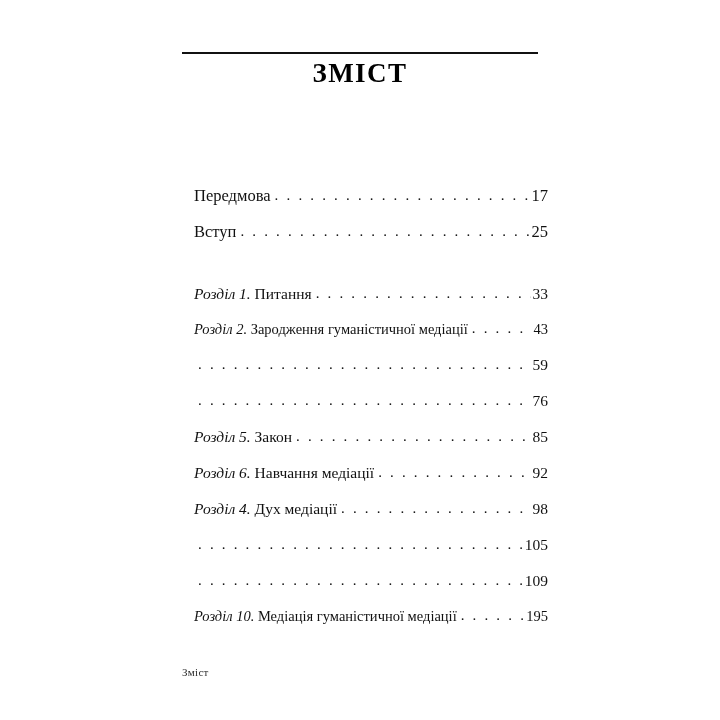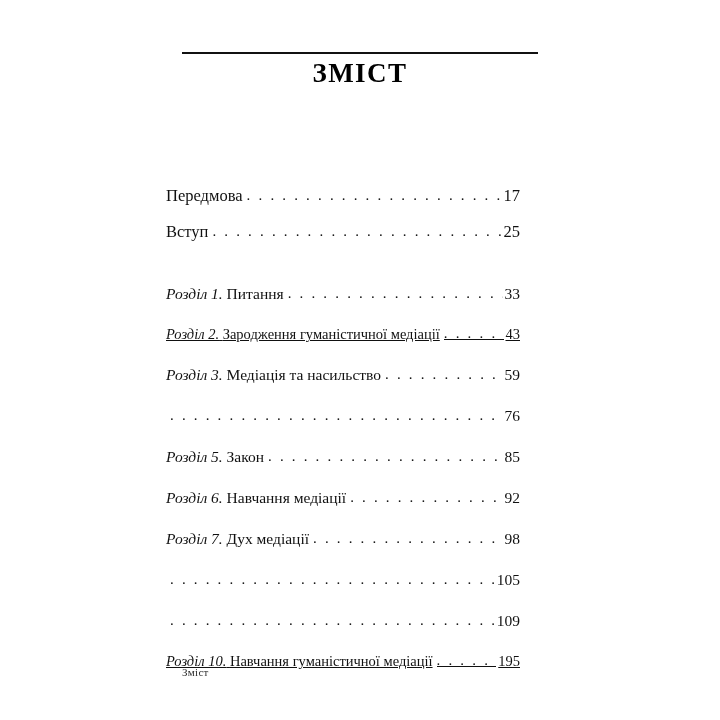--- a/index.html
+++ b/index.html
@@ -34,21 +34,21 @@
     width: 356px;
     text-align: center;
     font-size: 27px;
     font-weight: bold;
     letter-spacing: 1.5px;
     color: #000000;
   }
   .toc {
     position: absolute;
     top: 185px;
-    left: 166px;
+    left: 194px;
     width: 354px;
   }
   .toc-group-front {
     margin-bottom: 40px;
   }
   .toc-entry {
     display: flex;
     align-items: baseline;
     font-size: 16.5px;
     line-height: 1.35;
@@ -63,25 +63,23 @@
   }
   .entry-label .chap {
     font-style: italic;
   }
   .entry-label .chap-title {
     font-style: normal;
   }
   .chapters .toc-entry {
     font-size: 15.5px;
     margin-bottom: 15px;
-    margin-top: 20px;
   }
   .chapters .toc-entry.small {
     font-size: 14.5px;
-    text-decoration: underline;
   }
   .dots {
     flex: 1 1 auto;
     overflow: hidden;
     white-space: nowrap;
     margin: 0 2px 0 4px;
     letter-spacing: 2.2px;
     color: #111111;
     font-size: 15px;
     position: relative;
@@ -136,21 +134,20 @@
         <span class="entry-page">33</span>
       </div>
 
       <div class="toc-entry small">
         <span class="entry-label"><span class="chap">Розділ 2.</span> <span class="chap-title">Зародження гуманістичної медіації</span></span>
         <span class="dots">. . . . . . . . . . . . . . . . . . . . . . . . . . . . . . . . . . . . . . . . . . . . . . . . . . . . . . . . . .</span>
         <span class="entry-page">43</span>
       </div>
 
       <div class="toc-entry">
-        <span class="entry-label"><span class="chap">Розділ 3.</span> <span class="chap-title">Медіація та насильство</span></span>
         <span class="dots">. . . . . . . . . . . . . . . . . . . . . . . . . . . . . . . . . . . . . . . . . . . . . . . . . . . . . . . . . .</span>
         <span class="entry-page">59</span>
       </div>
 
       <div class="toc-entry">
         <span class="dots">. . . . . . . . . . . . . . . . . . . . . . . . . . . . . . . . . . . . . . . . . . . . . . . . . . . . . . . . . .</span>
         <span class="entry-page">76</span>
       </div>
 
       <div class="toc-entry">
@@ -159,37 +156,37 @@
         <span class="entry-page">85</span>
       </div>
 
       <div class="toc-entry">
         <span class="entry-label"><span class="chap">Розділ 6.</span> <span class="chap-title">Навчання медіації</span></span>
         <span class="dots">. . . . . . . . . . . . . . . . . . . . . . . . . . . . . . . . . . . . . . . . . . . . . . . . . . . . . . . . . .</span>
         <span class="entry-page">92</span>
       </div>
 
       <div class="toc-entry">
-        <span class="entry-label"><span class="chap">Розділ 7.</span> <span class="chap-title">Дух медіації</span></span>
+        <span class="entry-label"><span class="chap">Розділ 4.</span> <span class="chap-title">Дух медіації</span></span>
         <span class="dots">. . . . . . . . . . . . . . . . . . . . . . . . . . . . . . . . . . . . . . . . . . . . . . . . . . . . . . . . . .</span>
         <span class="entry-page">98</span>
       </div>
 
       <div class="toc-entry">
         <span class="dots">. . . . . . . . . . . . . . . . . . . . . . . . . . . . . . . . . . . . . . . . . . . . . . . . . . . . . . . . . .</span>
         <span class="entry-page">105</span>
       </div>
 
       <div class="toc-entry">
         <span class="dots">. . . . . . . . . . . . . . . . . . . . . . . . . . . . . . . . . . . . . . . . . . . . . . . . . . . . . . . . . .</span>
         <span class="entry-page">109</span>
       </div>
 
       <div class="toc-entry small">
-        <span class="entry-label"><span class="chap">Розділ 10.</span> <span class="chap-title">Навчання гуманістичної медіації</span></span>
+        <span class="entry-label"><span class="chap">Розділ 10.</span> <span class="chap-title">Медіація гуманістичної медіації</span></span>
         <span class="dots">. . . . . . . . . . . . . . . . . . . . . . . . . . . . . . . . . . . . . . . . . . . . . . . . . . . . . . . . . .</span>
         <span class="entry-page">195</span>
       </div>
 
     </div>
   </div>
 
   <div class="footer">Зміст</div>
 
 </div>

